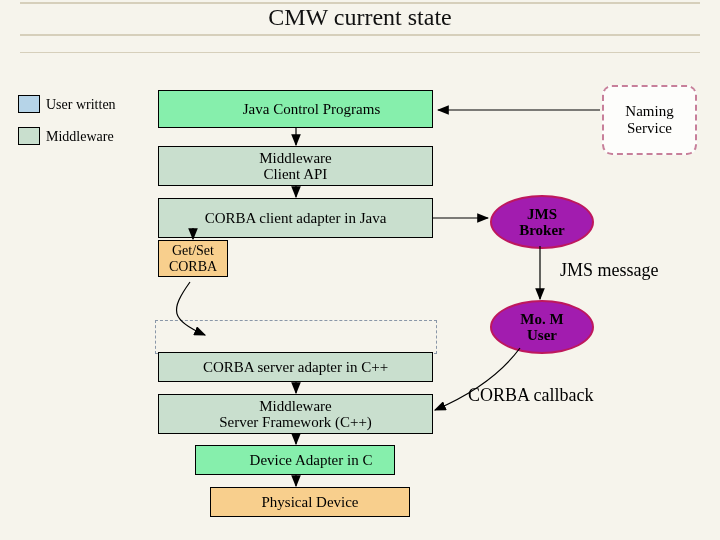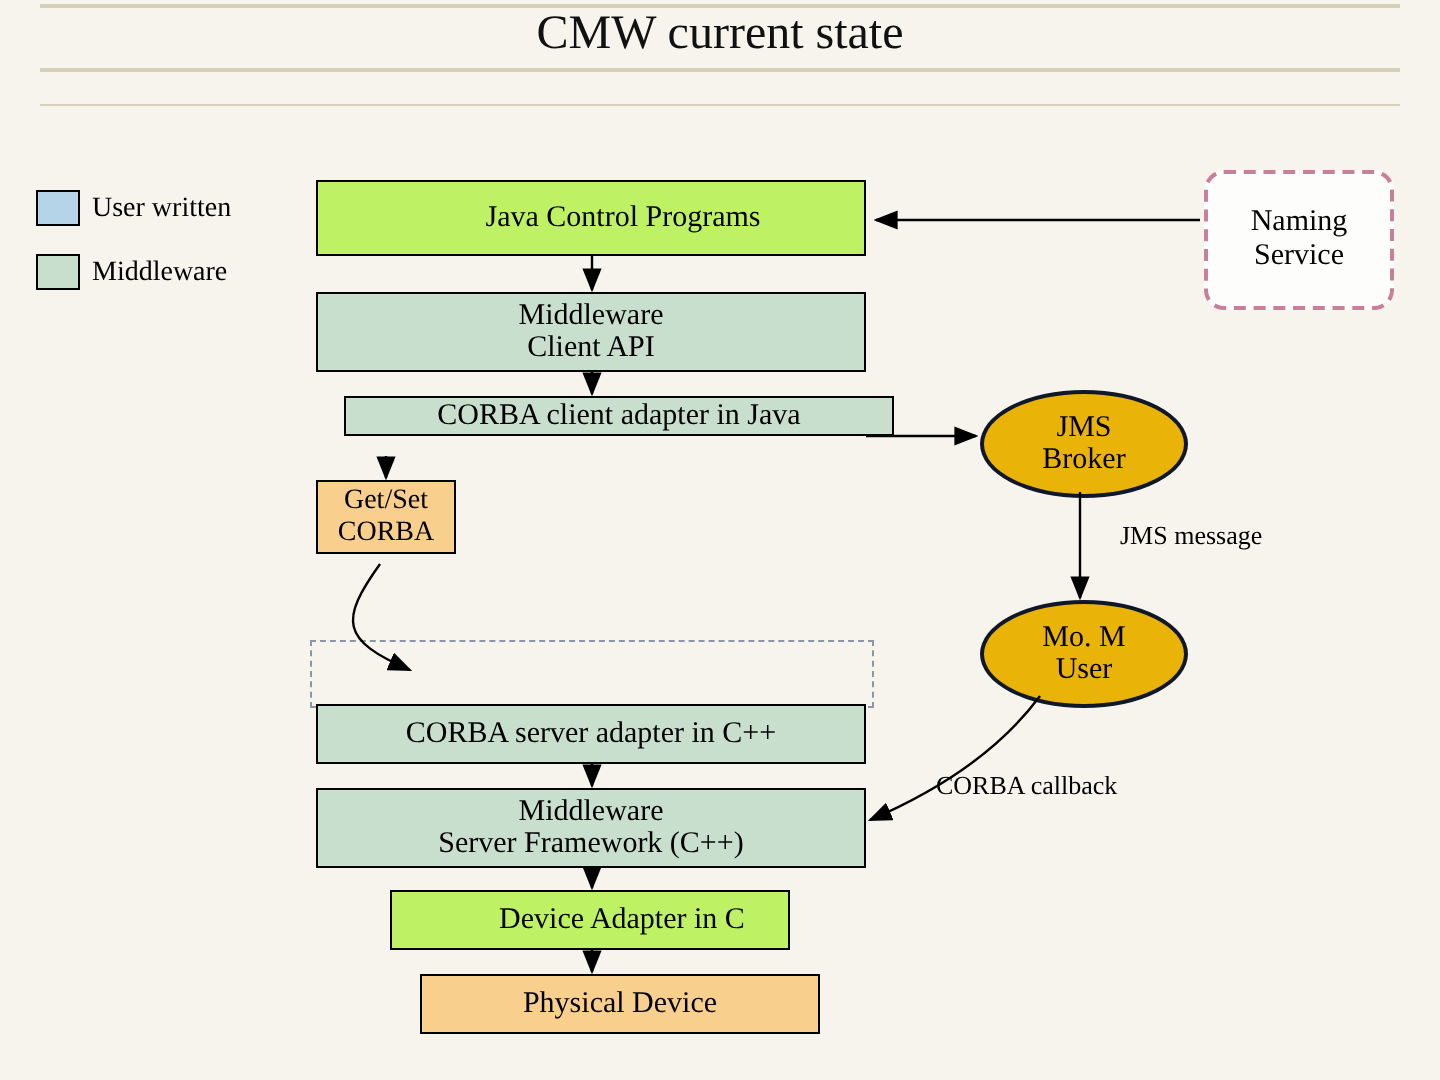--- a/index.html
+++ b/index.html
@@ -54,46 +54,47 @@
     position: absolute;
     border: 1px solid #000;
     text-align: center;
     display: flex;
     align-items: center;
     justify-content: center;
     font-size: 15px;
     box-sizing: border-box;
     background-clip: padding-box;
   }
-  .user-box { background: #bef264; padding-left: 32px; }
+  .user-box { background: #86efac; padding-left: 32px; }
   .mw-box   { background: #c9dfce; }
   .off-box  { background: #f8cf8d; }
 
   .dashed {
     border: 2px dashed #c77f9a;
     border-radius: 10px;
     background: #fdfdfb;
   }
 
   .ellipse {
     position: absolute;
-    border: 2px solid #0f172a;
+    border: 2px solid #be185d;
     border-radius: 50%;
-    background: #eab308;
+    background: #a21caf;
     display: flex;
     align-items: center;
     justify-content: center;
     text-align: center;
     font-size: 15px;
     line-height: 1.1;
+    font-weight: bold;
   }
 
   .small-label {
     position: absolute;
-    font-size: 13px;
+    font-size: 18px;
   }
 
   svg.overlay {
     position: absolute;
     left: 0; top: 0;
     width: 720px; height: 540px;
     pointer-events: none;
   }
 </style>
 </head>
@@ -114,21 +115,21 @@
     <div class="swatch sw-mw"></div>
     <span>Middleware</span>
   </div>
 </div>
 
 <div class="box user-box" style="left:158px;top:90px;width:275px;height:38px">Java Control Programs</div>
 
 <div class="box mw-box" style="left:158px;top:146px;width:275px;height:40px;white-space:pre-line;line-height:1.1">Middleware
 Client API</div>
 
-<div class="box mw-box" style="left:172px;top:198px;width:275px;height:20px">CORBA client adapter in Java</div>
+<div class="box mw-box" style="left:158px;top:198px;width:275px;height:40px">CORBA client adapter in Java</div>
 
 <div class="box off-box" style="left:158px;top:240px;width:70px;height:37px;white-space:pre-line;line-height:1.1;font-size:14px">Get/Set
 CORBA</div>
 
 <div class="box" style="left:155px;top:320px;width:282px;height:34px;border:1px dashed #8a97a8;background:transparent"></div>
 
 <div class="box mw-box" style="left:158px;top:352px;width:275px;height:30px">CORBA server adapter in C++</div>
 
 <div class="box mw-box" style="left:158px;top:394px;width:275px;height:40px;white-space:pre-line;line-height:1.1">Middleware
 Server Framework (C++)</div>

